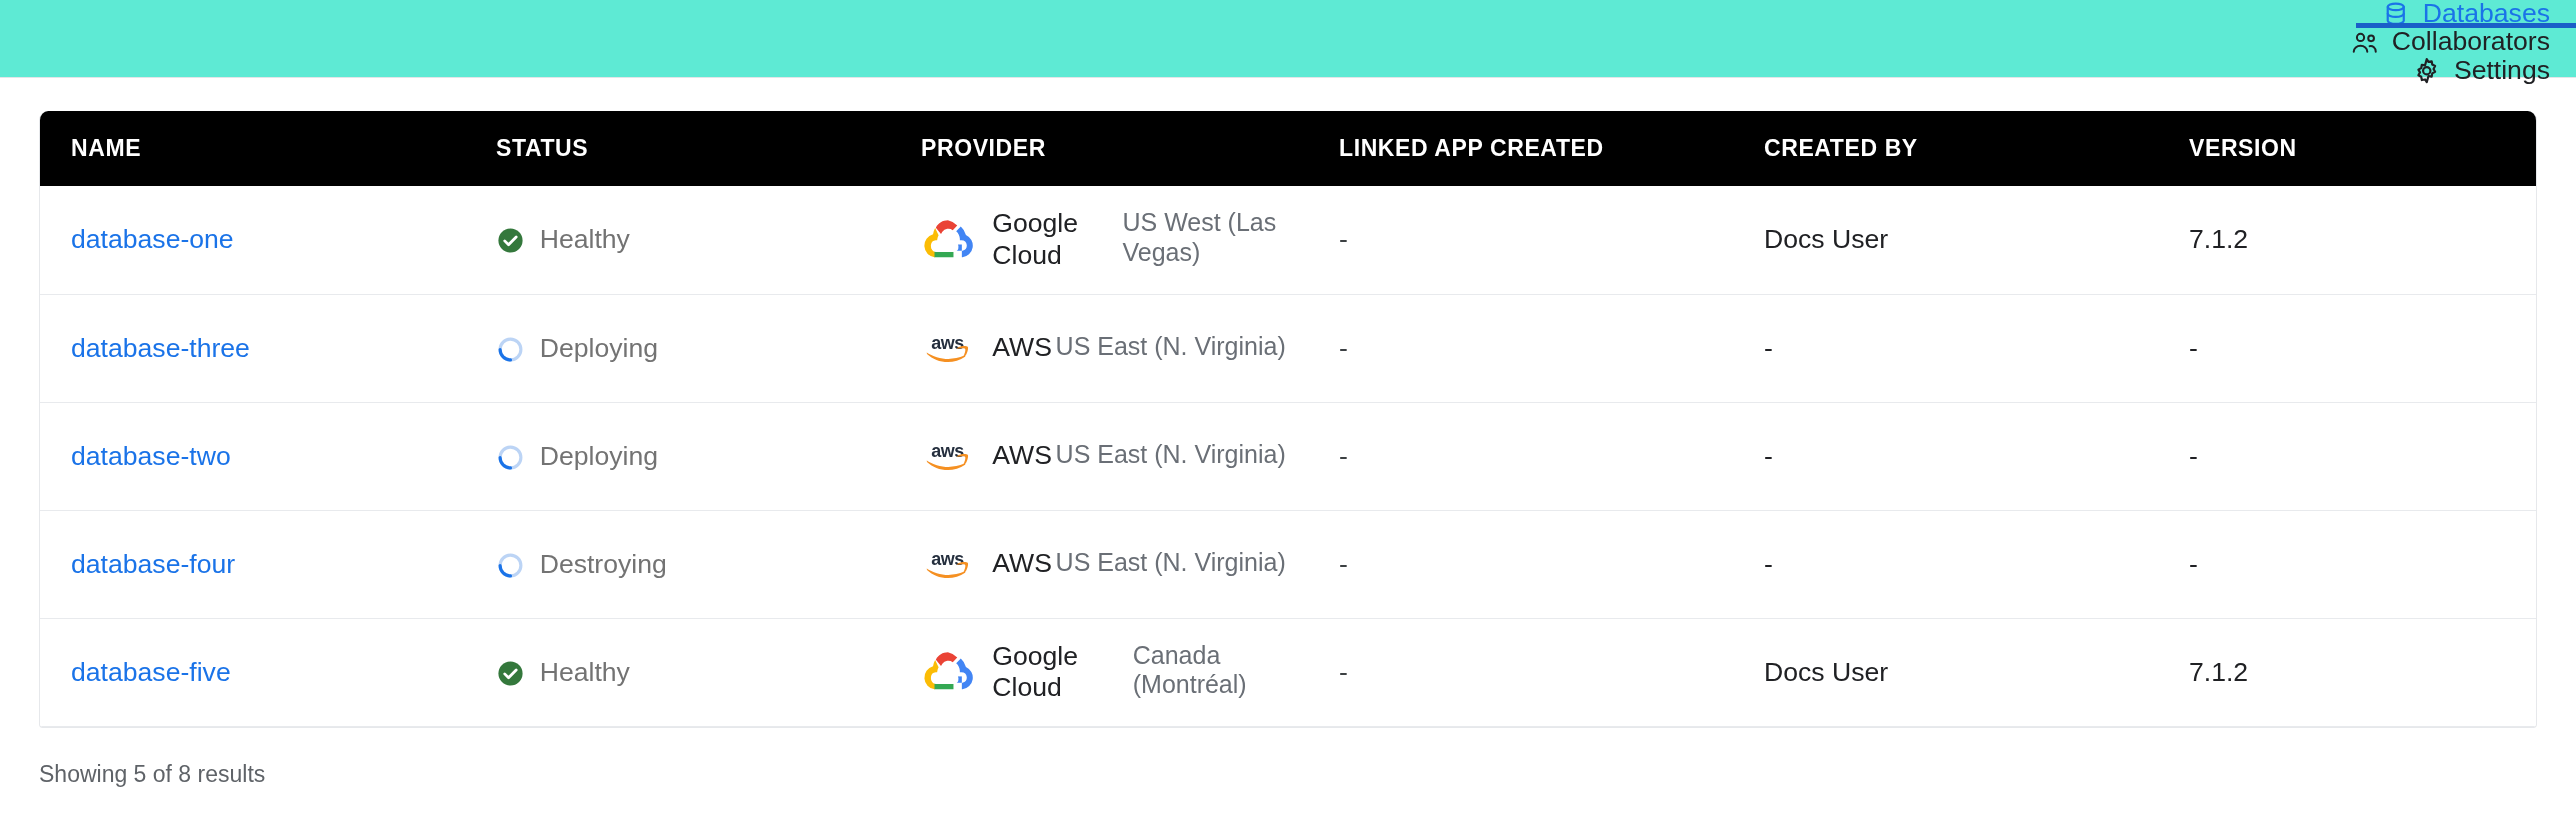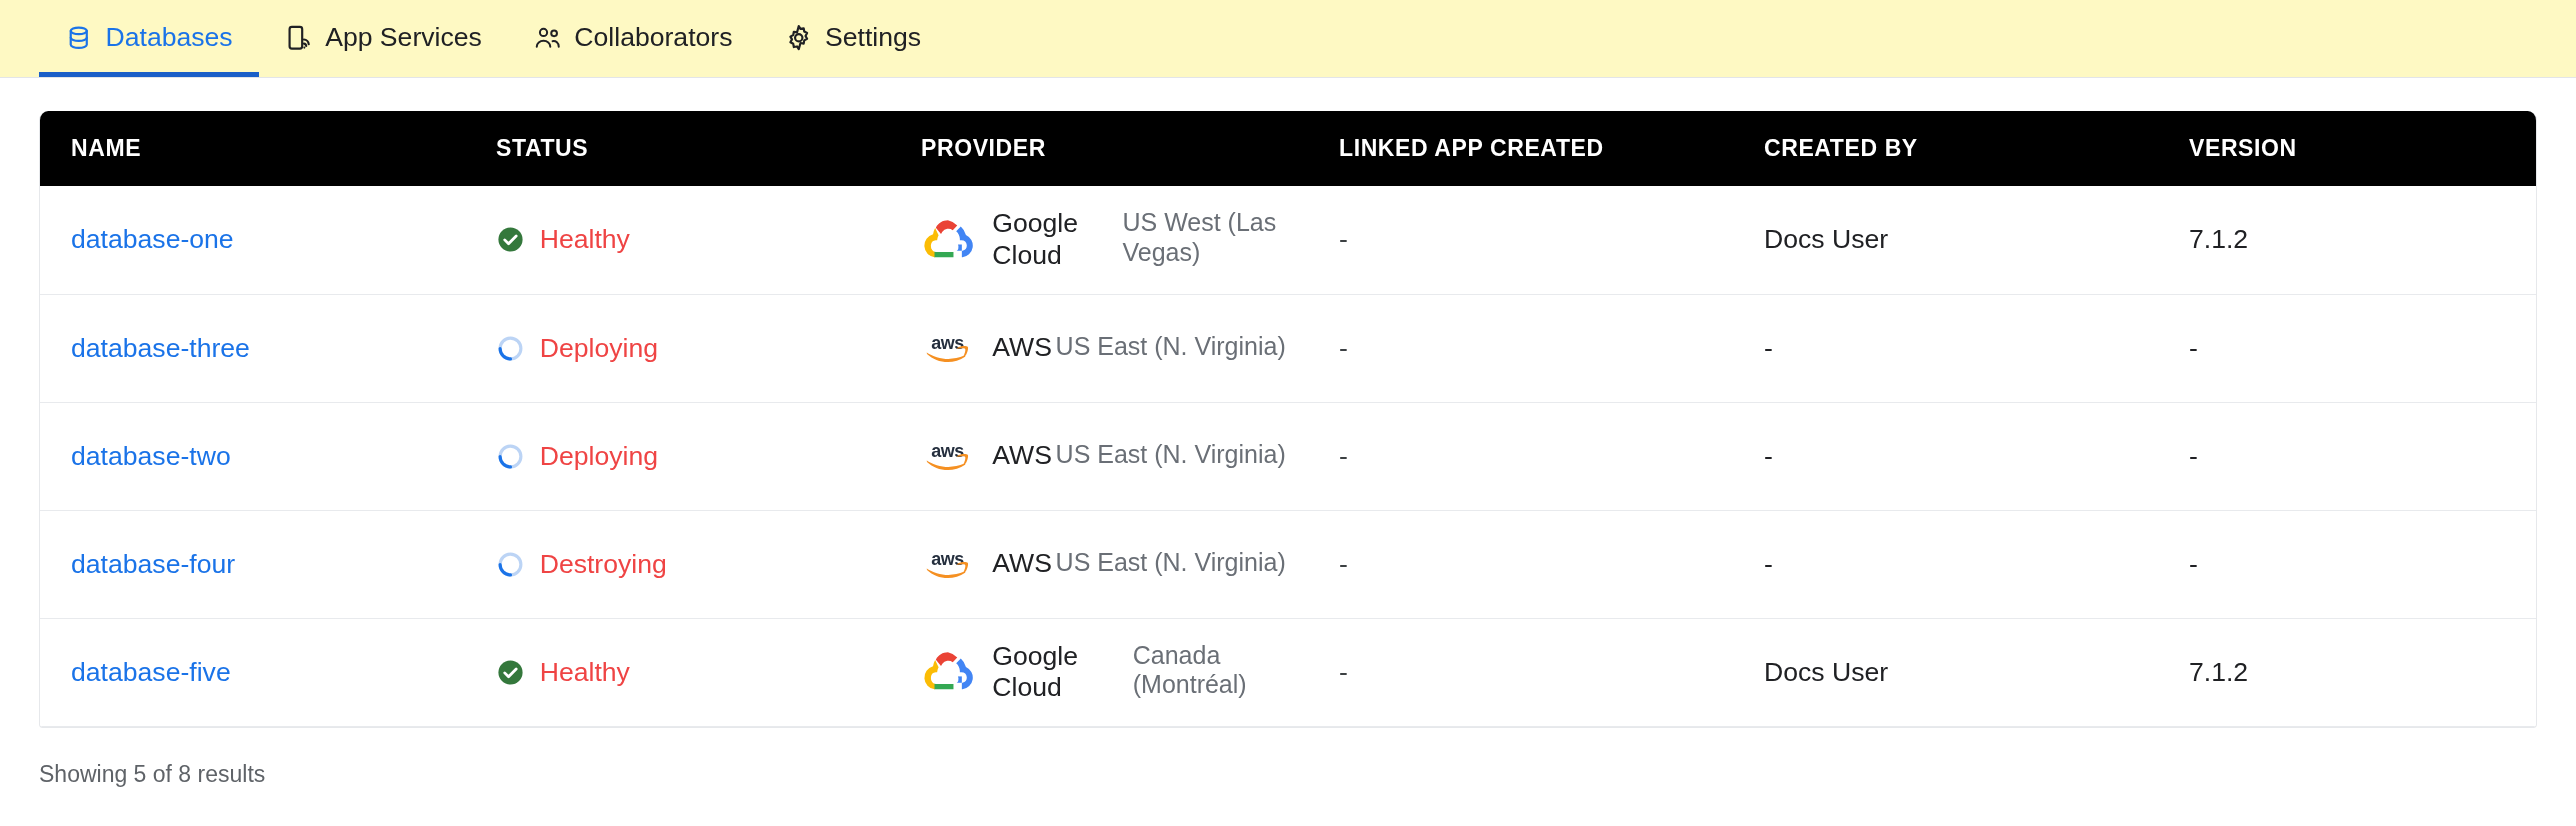--- a/index.html
+++ b/index.html
@@ -8,25 +8,26 @@
     height: 827px;
     background: #ffffff;
     font-family: "Liberation Sans", sans-serif;
     -webkit-font-smoothing: antialiased;
   }
 
   
   .tabbar {
     position: relative;
     height: 78px;
-    background: #fef9c3;
+    background: #5eead4;
     border-bottom: 0.9px solid #e3e5e8;
     display: flex;
     align-items: flex-end;
     padding-left: 39px;
+    flex-direction: column;
   }
   .tab {
     display: flex;
     align-items: center;
     gap: 13px;
     height: 78px;
     padding: 0 26px 0 26px;
     cursor: pointer;
     color: #202124;
     font-size: 26.6px;
@@ -99,24 +100,24 @@
 
   .db-link {
     color: #1a73e8;
     text-decoration: none;
     font-size: 26.6px;
     cursor: pointer;
   }
 
   .status {
     display: flex;
-    align-items: center;
+    align-items: flex-end;
     gap: 14.7px;
     font-size: 26.6px;
-    color: #ef4444;
+    color: #737373;
   }
   .status-icon { width: 29px; height: 29px; flex: 0 0 auto; display: block; }
 
   .provider {
     display: flex;
     align-items: center;
     gap: 18.3px;
   }
   .provider-logo {
     width: 53px; height: 53px;
@@ -145,31 +146,20 @@
 <div class="tabbar" id="tabbar">
     <div class="tab active">
       <span class="tab-icon">
         <svg width="27.5" height="27.5" viewBox="0 0 24 24" fill="none" stroke="currentColor" stroke-width="1.9" stroke-linecap="round">
           <ellipse cx="12" cy="6" rx="7" ry="2.8"></ellipse>
           <path d="M5 6v12c0 1.55 3.13 2.8 7 2.8s7-1.25 7-2.8V6"></path>
           <path d="M5 12c0 1.55 3.13 2.8 7 2.8s7-1.25 7-2.8"></path>
         </svg>
       </span>
       <span class="tab-label">Databases</span>
-    </div>
-    <div class="tab">
-      <span class="tab-icon">
-        <svg width="27.5" height="27.5" viewBox="0 0 24 24" fill="none" stroke="currentColor" stroke-width="1.9" stroke-linecap="round">
-          <rect x="4" y="2.5" width="11" height="19" rx="2"></rect>
-          <path d="M16.5 13.5a4.5 4.5 0 0 1 4.2 4.2"></path>
-          <path d="M16.5 17.2a2.2 2.2 0 0 1 2 2"></path>
-          <circle cx="16.9" cy="20.6" r="0.9" fill="currentColor" stroke="none"></circle>
-        </svg>
-      </span>
-      <span class="tab-label">App Services</span>
     </div>
     <div class="tab">
       <span class="tab-icon">
         <svg width="29" height="27.5" viewBox="0 0 26 24" fill="none" stroke="currentColor" stroke-width="1.9" stroke-linecap="round">
           <circle cx="9" cy="7" r="3.4"></circle>
           <path d="M2.6 20.5c0-3.3 2.9-5.6 6.4-5.6s6.4 2.3 6.4 5.6"></path>
           <circle cx="19" cy="7.8" r="2.7"></circle>
           <path d="M17.6 15.2c3.1-.5 5.8 1.6 5.8 5.3"></path>
         </svg>
       </span>

